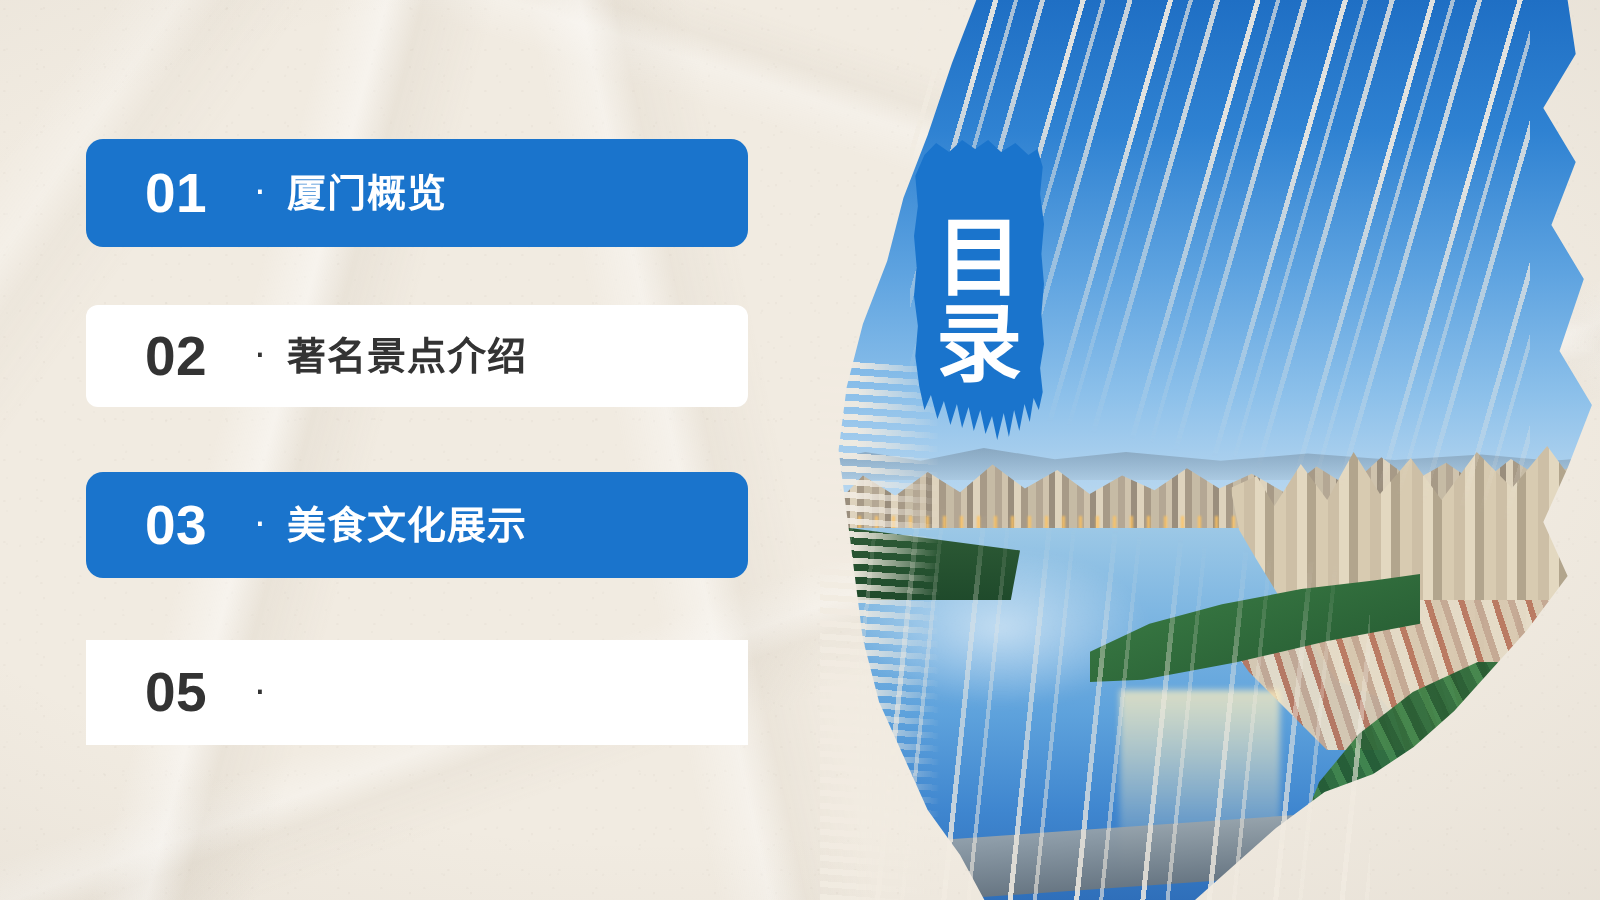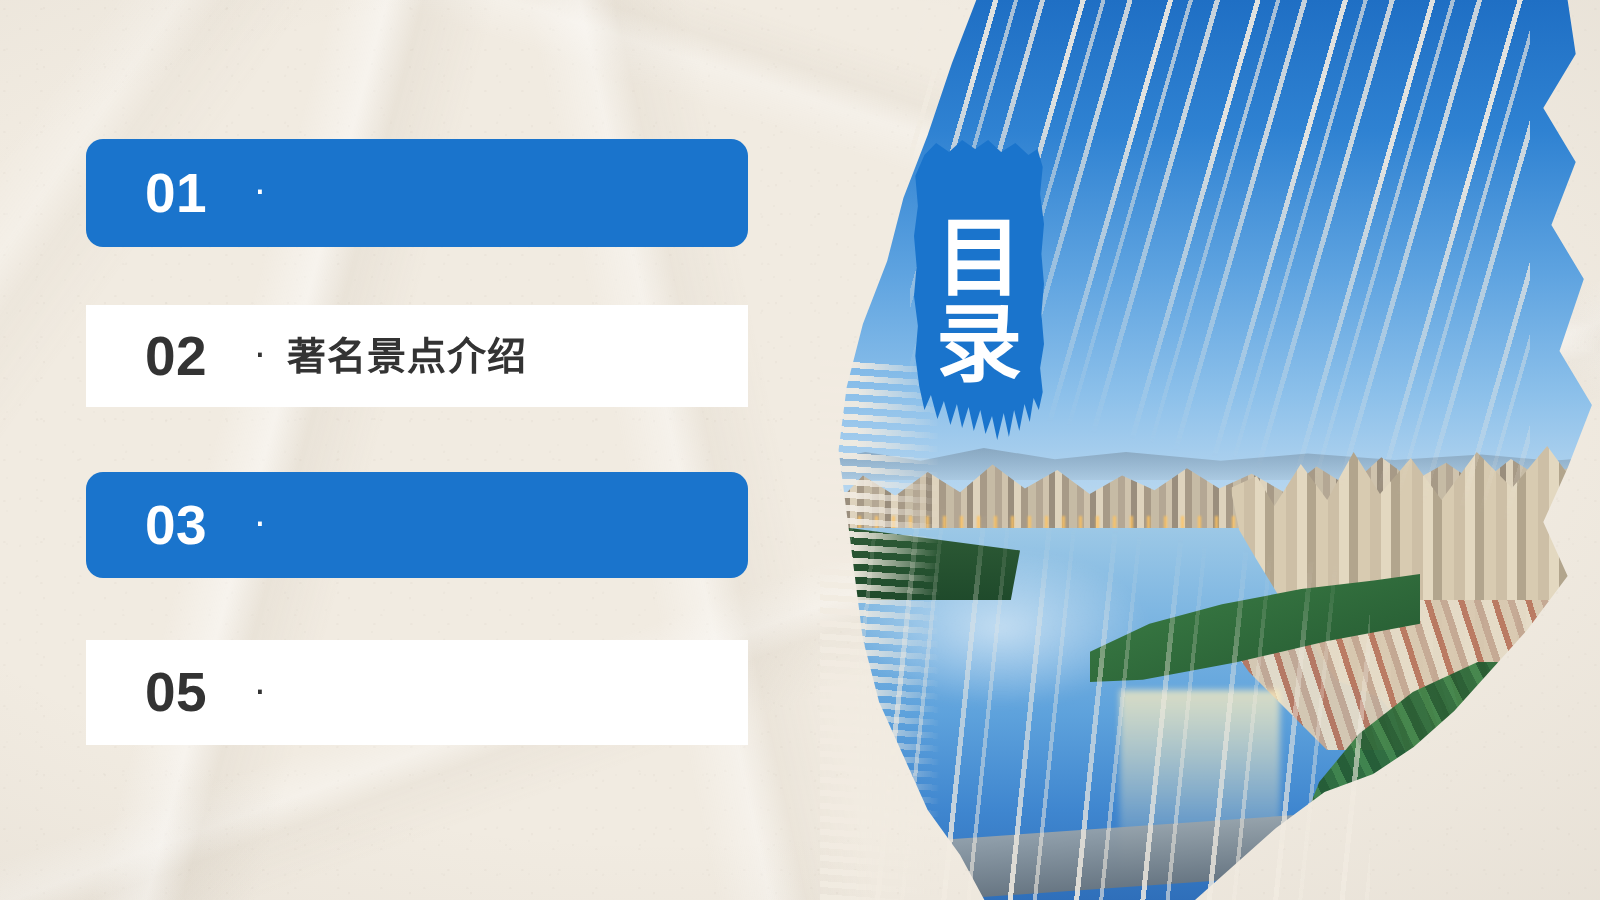--- a/index.html
+++ b/index.html
@@ -358,31 +358,33 @@
       </div>
     </div>
 
   </div>
 
   <div class="agenda">
 
     <div class="agenda-row blue" style="top:0px;height:108px;">
       <span class="row-num">01</span>
       <span class="row-dot">·</span>
-    </div>
-
-    <div class="agenda-row white" style="top:166px;height:102px;">
+      <span class="row-title">厦门概览</span>
+    </div>
+
+    <div class="agenda-row white" style="top:166px;height:102px;border-radius:12px;">
       <span class="row-num">02</span>
       <span class="row-dot">·</span>
       <span class="row-title">著名景点介绍</span>
     </div>
 
     <div class="agenda-row blue" style="top:333px;height:106px;">
       <span class="row-num">03</span>
       <span class="row-dot">·</span>
+      <span class="row-title">美食文化展示</span>
     </div>
 
     <div class="agenda-row white" style="top:501px;height:105px;">
       <span class="row-num">05</span>
       <span class="row-dot">·</span>
     </div>
 
   </div>
 
 </div>

